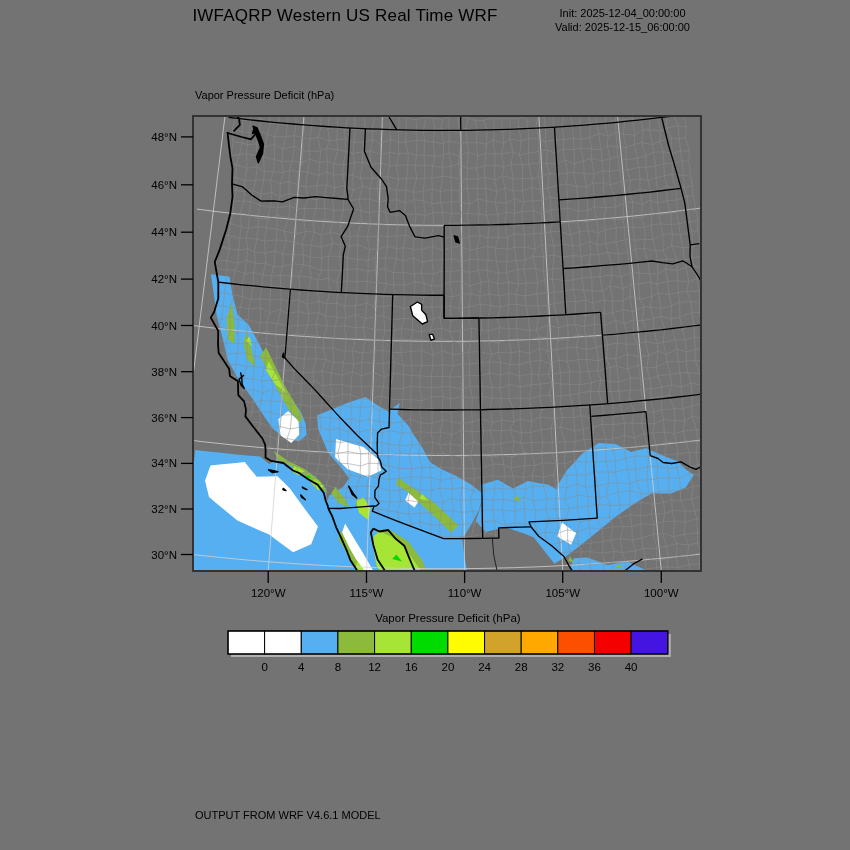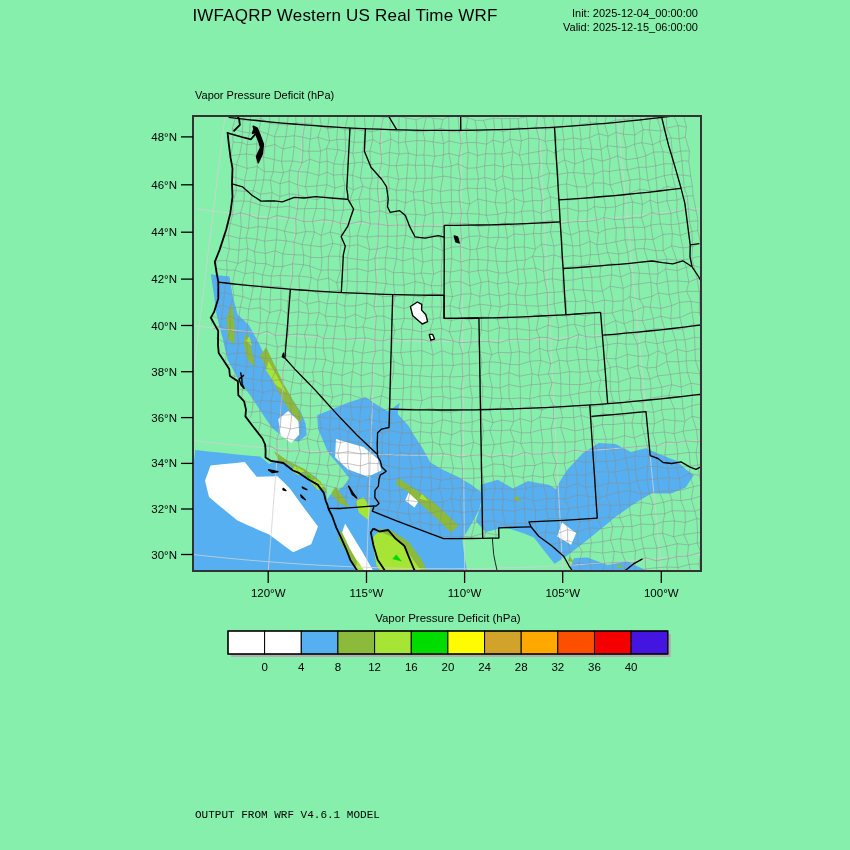--- a/index.html
+++ b/index.html
@@ -1,22 +1,22 @@
 <!DOCTYPE html>
 <html><head>
 <meta charset="utf-8">
 <style>
   html,body{margin:0;padding:0;background:#fff;}
-  .page{position:relative;width:850px;height:850px;background:#86efac;overflow:hidden;
+  .page{position:relative;width:850px;height:850px;background:#737373;overflow:hidden;
         font-family:"Liberation Sans",sans-serif;color:#000;}
   .main-title{position:absolute;left:150px;top:6px;width:390px;text-align:center;
               font-size:17px;letter-spacing:.2px;}
-  .run-info{position:absolute;right:152px;top:7px;text-align:right;font-size:11px;line-height:13.5px;}
+  .run-info{position:absolute;right:160px;top:7px;text-align:center;font-size:11px;line-height:13.5px;}
   .map-title{position:absolute;left:195px;top:89px;font-size:11px;}
-  .footer{position:absolute;left:195px;top:809px;font-size:11px;line-height:13.8px;font-family:Liberation Mono, monospace;}
+  .footer{position:absolute;left:195px;top:809px;font-size:11px;line-height:13.8px;}
   svg text{font-family:"Liberation Sans",sans-serif;fill:#000;}
 </style>
 </head>
 <body>
 
 <div class="page">
   <div class="main-title">IWFAQRP Western US Real Time WRF</div>
   <div class="run-info">
     <div>Init: 2025-12-04_00:00:00</div>
     <div>Valid: 2025-12-15_06:00:00</div>

